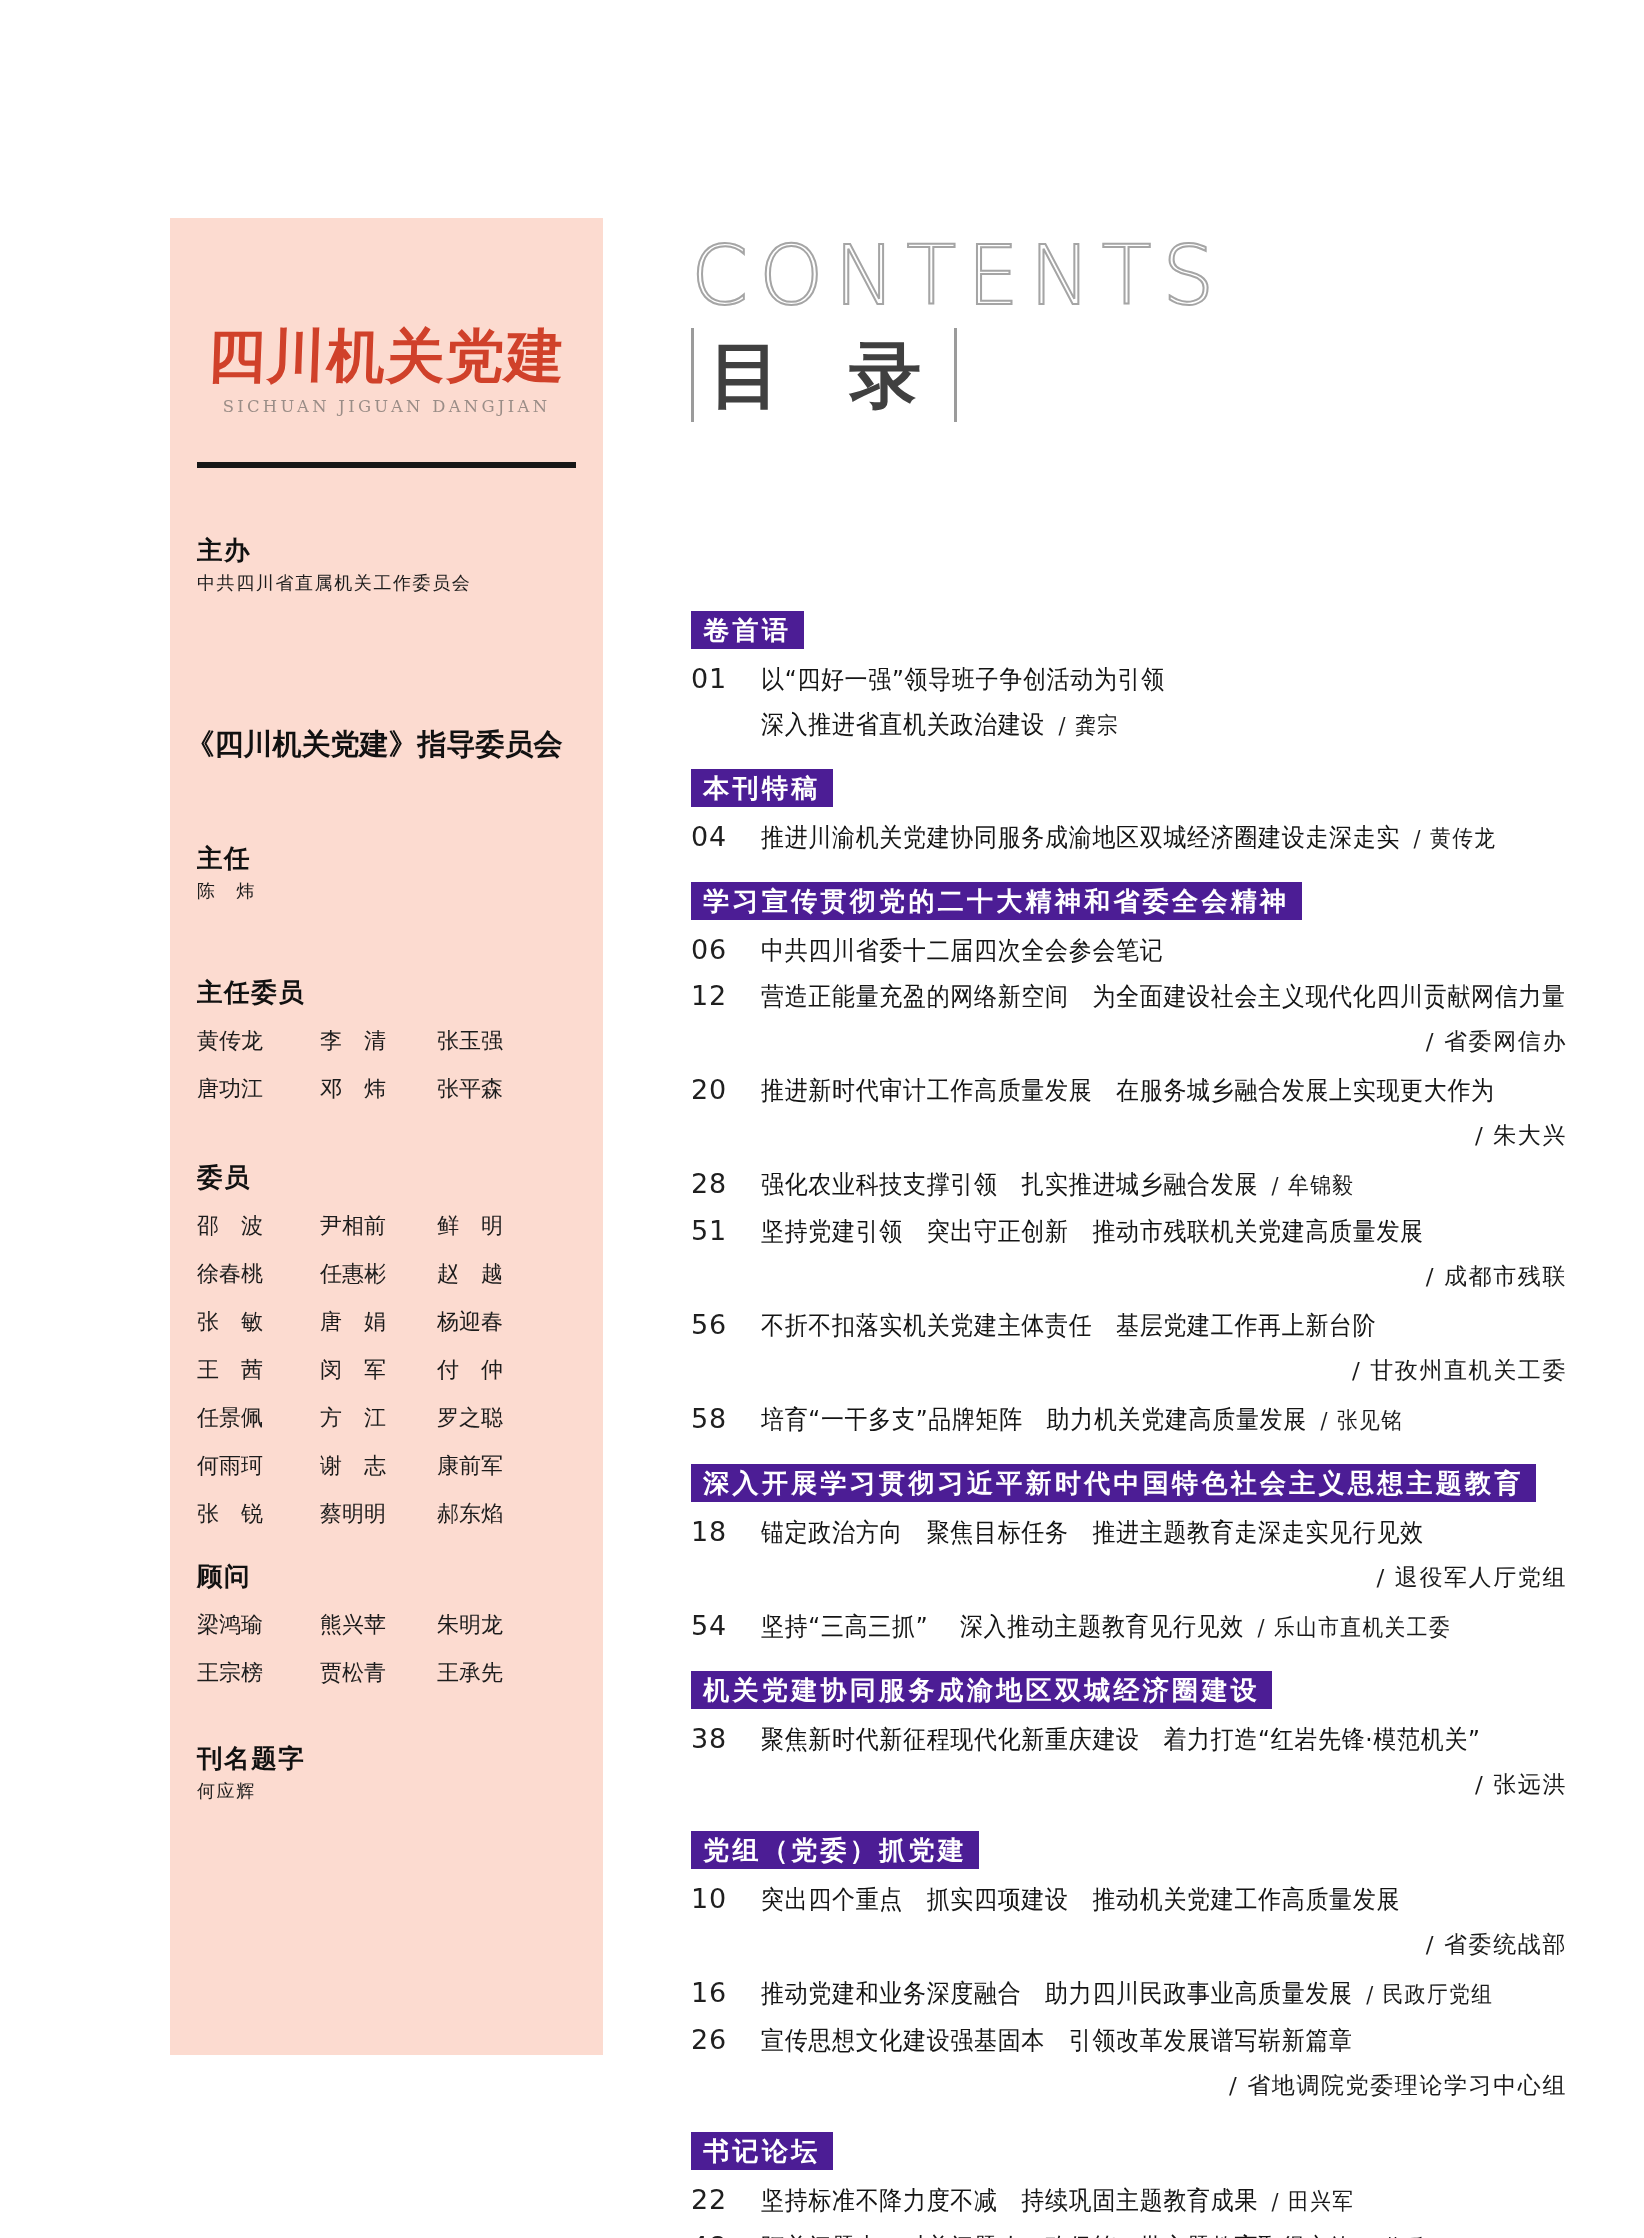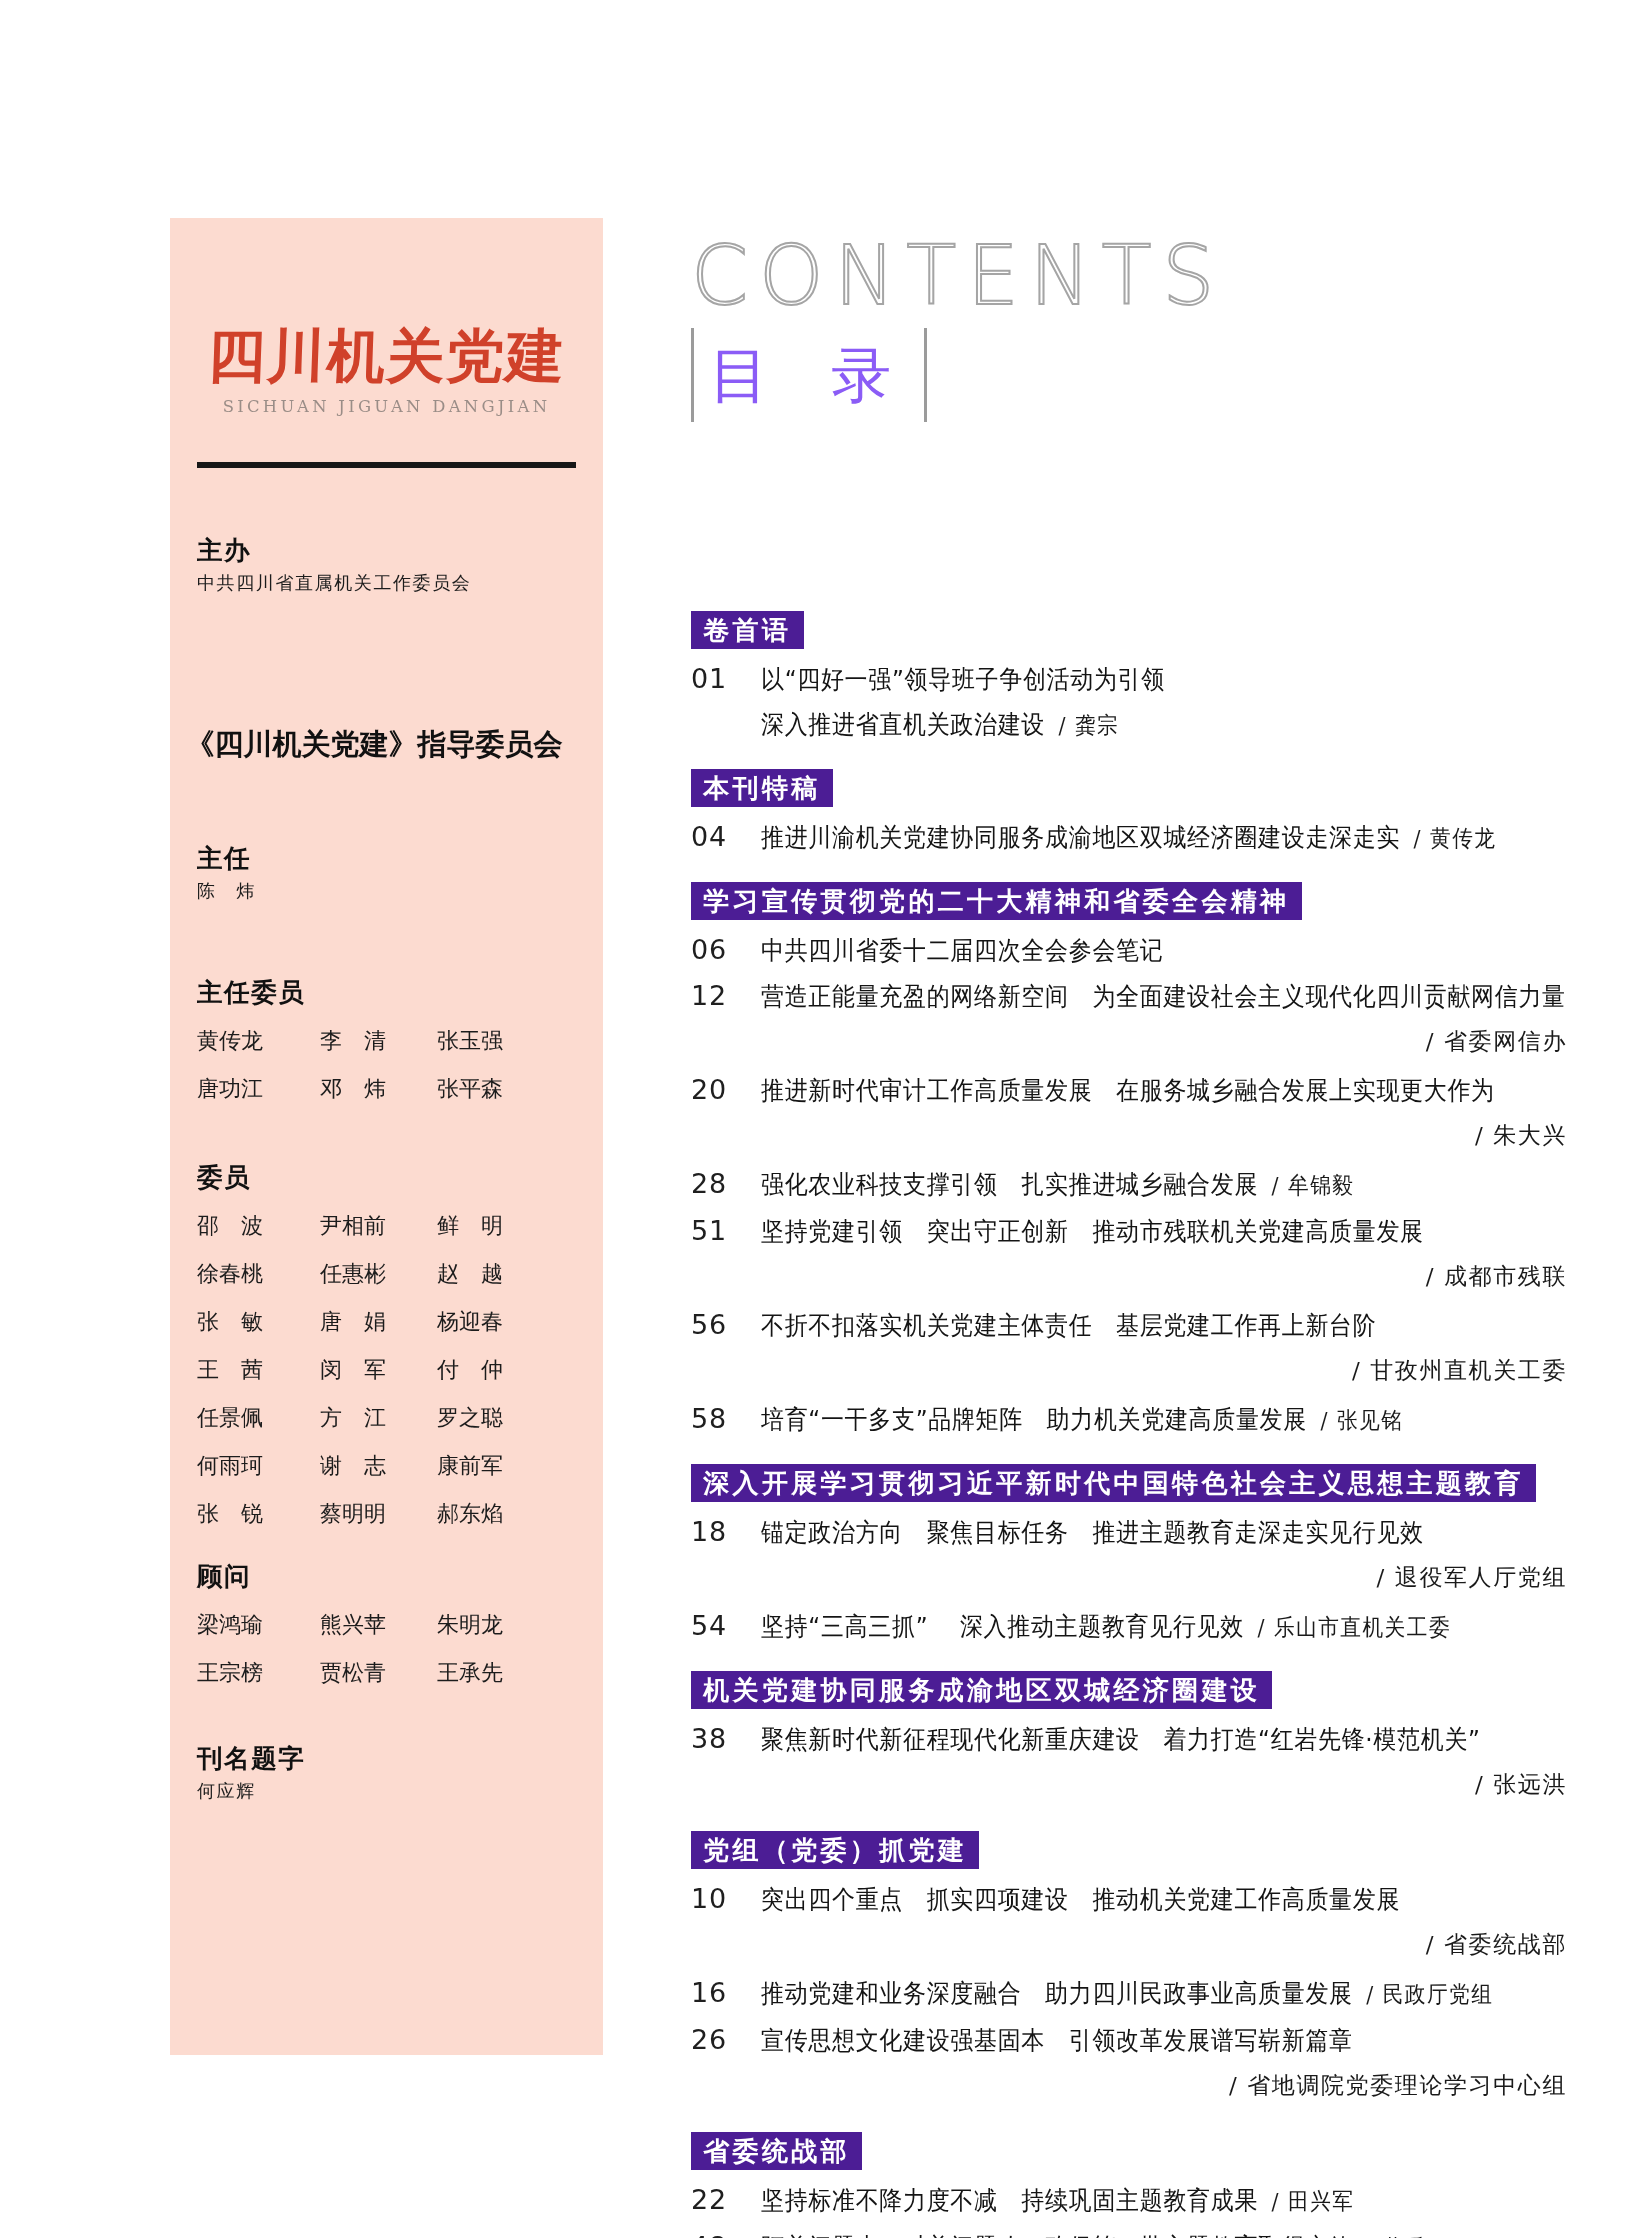--- a/index.html
+++ b/index.html
@@ -48,21 +48,21 @@
   .contents-en{
     font-size:82px;line-height:78px;font-weight:300;letter-spacing:10.7px;
     color:#b3b3b3;white-space:nowrap;
   }
   @supports (-webkit-text-stroke: 1px black){
     .contents-en{color:transparent;-webkit-text-stroke:2px #a5a5a5;}
   }
   .contents-zh-wrap{display:flex;align-items:center;margin-top:13px;height:94px;}
   .vbar{width:3.3px;height:94px;background:#9b9b9b;}
   .contents-zh{
-    font-size:60px;font-weight:400;color:#8b5cf6;letter-spacing:21.4px;
+    font-size:72px;font-weight:700;color:#404040;letter-spacing:21.4px;
     line-height:82px;margin:0 11.5px 0 15px;white-space:nowrap;
   }
   .toc{margin-top:189px;}
   .toc-section{margin-top:21.4px;}
   .toc-section:first-child{margin-top:0;}
   .badge{
     display:inline-block;background:#4c1d95;color:#ffffff;font-weight:bold;
     font-size:26px;line-height:38px;padding:0 12.3px;letter-spacing:3.3px;white-space:nowrap;
   }
   .entries{margin-top:6.6px;}
@@ -256,21 +256,21 @@
           <div class="entry">
             <span class="page">16</span>
             <span class="entry-main"><span class="title">推动党建和业务深度融合　助力四川民政事业高质量发展</span><span class="author">/ 民政厅党组</span></span>
           </div>
           <div class="entry">
             <span class="page">26</span>
             <span class="entry-main"><span class="title">宣传思想文化建设强基固本　引领改革发展谱写崭新篇章</span></span>
           </div>
           <div class="entry-right"><span class="author">/ 省地调院党委理论学习中心组</span></div>
         </div></div>
-      <div class="toc-section"><span class="badge">省委统战部</span><div class="entries">
+      <div class="toc-section"><span class="badge">书记论坛</span><div class="entries">
           <div class="entry">
             <span class="page">22</span>
             <span class="entry-main"><span class="title">坚持标准不降力度不减　持续巩固主题教育成果</span><span class="author">/ 田兴军</span></span>
           </div>
           <div class="entry">
             <span class="page">48</span>
             <span class="entry-main"><span class="title">盯着问题去　对着问题改　确保第二批主题教育取得实效</span><span class="author">/ 董秀明</span></span>
           </div>
         </div></div>
     </div>

